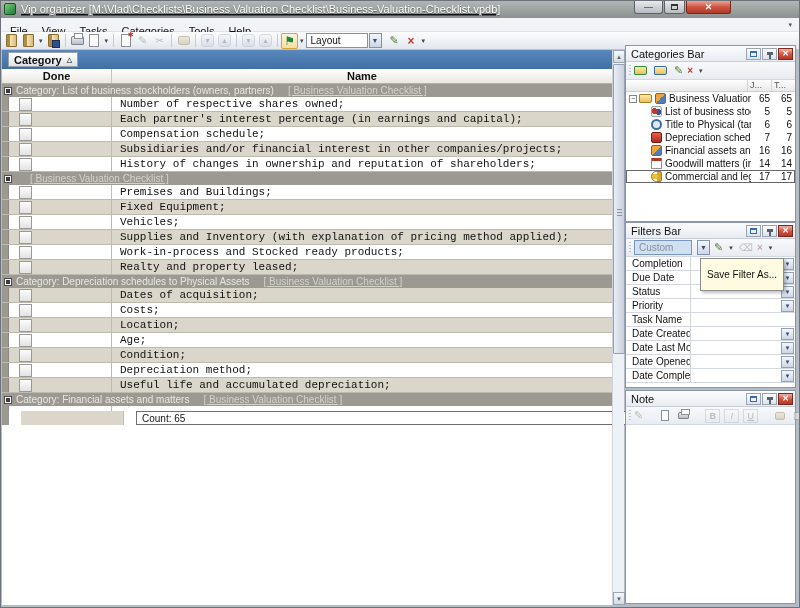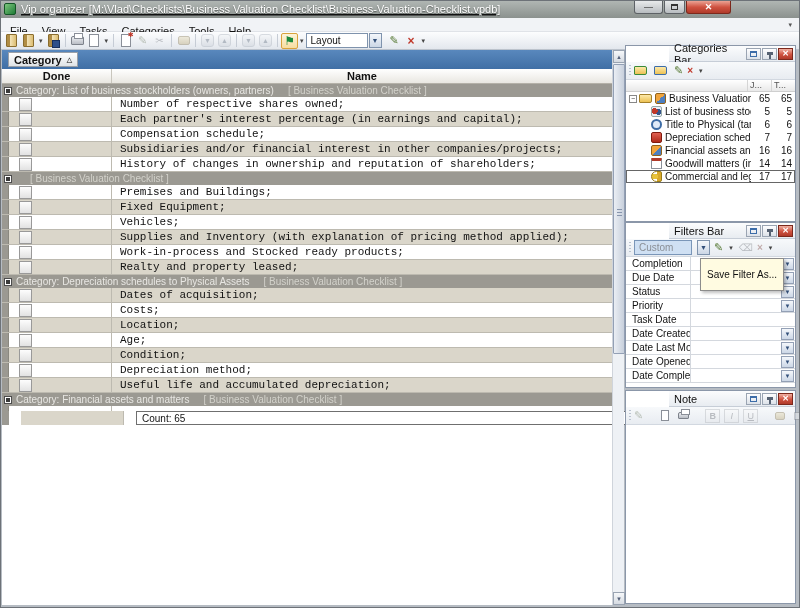--- a/index.html
+++ b/index.html
@@ -55,21 +55,21 @@
   .chip { position:absolute; left:6px; top:2px; height:15px; padding:0 5px; background:linear-gradient(#ffffff,#dfe3e6); border:1px solid #9aa0a8; display:flex; align-items:center; font-weight:bold; }
   .chip .sort { font-size:7px; margin-left:5px; color:#555; }
   .cols-header { position:absolute; left:0; top:19px; width:610px; height:15px; display:flex;
     background:linear-gradient(#ffffff,#e9e7e1); border-bottom:1px solid #b4b1a8; font-weight:bold; }
   .done-h { width:110px; text-align:center; line-height:14px; border-right:1px solid #c9c6bd; }
   .name-h { flex:1; text-align:center; line-height:14px; }
   .gbody { position:absolute; left:0; top:34px; width:610px; }
   .grp { height:13px; background:#9b9992; color:#e8e7e3; display:flex; align-items:center; font-size:10px; white-space:nowrap; overflow:hidden; }
   .gbox { width:8px; height:8px; background:#fff; border:1px solid #4d4d4d; margin:0 4px 0 2px; position:relative; flex:none; }
   .gbox:after { content:""; position:absolute; left:1px; top:1px; width:4px; height:4px; background:#3a3a3a; }
-  .gsuf { margin-left:14px; color:#d3d2cb; }
+  .gsuf { margin-left:14px; color:#d3d2cb;text-decoration:underline; }
   .row { height:15px; display:flex; border-bottom:1px solid #bdbab0;font-family:Liberation Mono, monospace; }
   .row.w { background:#fff; } .row.b { background:#dad6ca; }
   .strip { width:7px; background:#9b9992; border-right:1px solid #8a887f; flex:none; }
   .dcell { width:103px; border-right:1px solid #bdbab0; display:flex; align-items:center; flex:none; }
   .cbx { width:13px; height:13px; margin-left:10px; background:linear-gradient(#fdfdfd,#e2e2e2); border:1px solid #999; }
   .ncell { flex:1; display:flex; align-items:center; padding-left:8px; overflow:hidden; white-space:nowrap; }
   .partial { height:5px; overflow:hidden; }
   .partial .row { border-bottom:none; }
   .count-row { height:14px; display:flex; width:718px;gap:12px; }
   .count-strip { width:7px; background:#9b9992; flex:none; }
@@ -83,21 +83,21 @@
   .sthumb { position:absolute; left:0; top:14px; width:12px; height:290px; background:linear-gradient(90deg,#eaeef4,#c8d0dc); border:1px solid #93a0b5; border-radius:1px; }
   .sthumb:after { content:""; position:absolute; left:3px; top:50%; width:5px; height:7px;
     background:repeating-linear-gradient(#8795ad 0 1px,transparent 1px 3px); }
 
   
   .panel { position:absolute; left:625px; width:171px; background:#fff; border:1px solid #8b97a9; }
   .p-cats { top:45px; height:177px; }
   .p-filters { top:222px; height:166px; }
   .p-note { top:390px; height:214px; }
   .p-title { height:16px; display:flex; align-items:center; padding:0 2px 0 5px;
-    background:linear-gradient(#fbfcfd,#e8ecf1); border-bottom:1px solid #c6cdd7;margin-left:43px; }
+    background:linear-gradient(#fbfcfd,#e8ecf1); border-bottom:1px solid #c6cdd7; }
   .p-btns { margin-left:auto; display:flex; gap:1px; }
   .pb { width:15px; height:12px; border:1px solid #9aa4b2; background:linear-gradient(#fdfdfe,#dde2e9); display:flex; align-items:center; justify-content:center; }
   .pb-float-glyph { width:7px; height:6px; border:1px solid #3c6ca8; border-top:2px solid #3c6ca8; }
   .pb-pin-glyph { width:6px; height:3px; background:#566273; position:relative; }
   .pb-pin-glyph:after { content:""; position:absolute; left:2px; top:3px; width:2px; height:4px; background:#566273; }
   .pb-close { background:linear-gradient(#f0b0a2,#cf5240 55%,#b03a2a); border-color:#7c281c; color:#fff; font-size:8px; font-weight:bold; }
   .p-toolbar { height:18px; display:flex; align-items:center; gap:4px; padding-left:8px;
     background:linear-gradient(#f7f9fb,#e8ecf1); border-bottom:1px solid #d2d8e0; position:relative; }
   .p-toolbar:before { content:""; position:absolute; left:3px; top:3px; width:2px; height:12px;
     background:repeating-linear-gradient(#b9c2cf 0 1px,transparent 1px 3px); }
@@ -511,21 +511,21 @@
         <span class="flabel">Status</span>
         <span class="fval"></span>
         <span class="fdrop">▼</span>
       </div>
       <div class="frow">
         <span class="flabel">Priority</span>
         <span class="fval"></span>
         <span class="fdrop">▼</span>
       </div>
       <div class="frow">
-        <span class="flabel">Task Date</span>
+        <span class="flabel">Task Name</span>
         <span class="fval"></span>
       </div>
       <div class="frow">
         <span class="flabel">Date Created</span>
         <span class="fval"></span>
         <span class="fdrop">▼</span>
       </div>
       <div class="frow">
         <span class="flabel">Date Last Modified</span>
         <span class="fval"></span>

